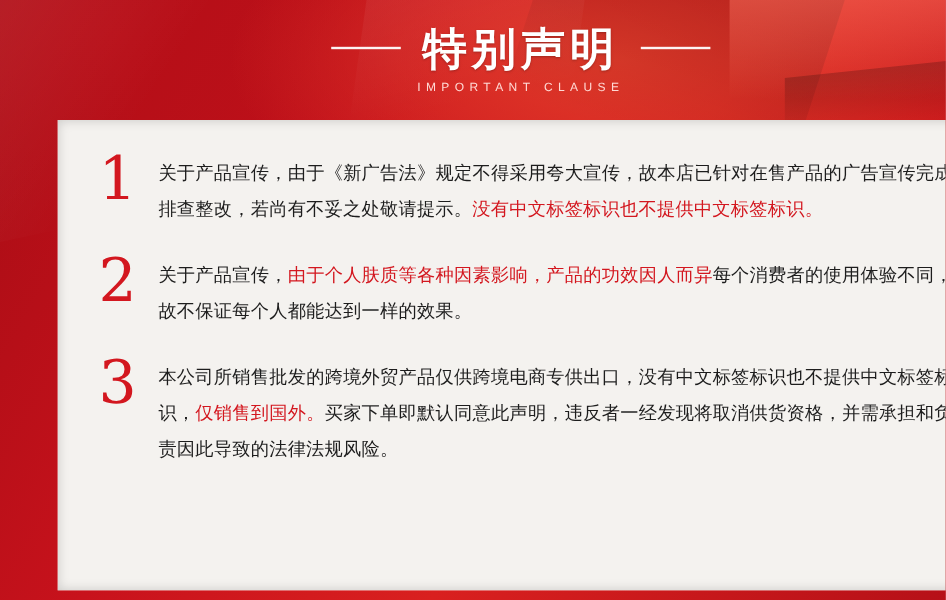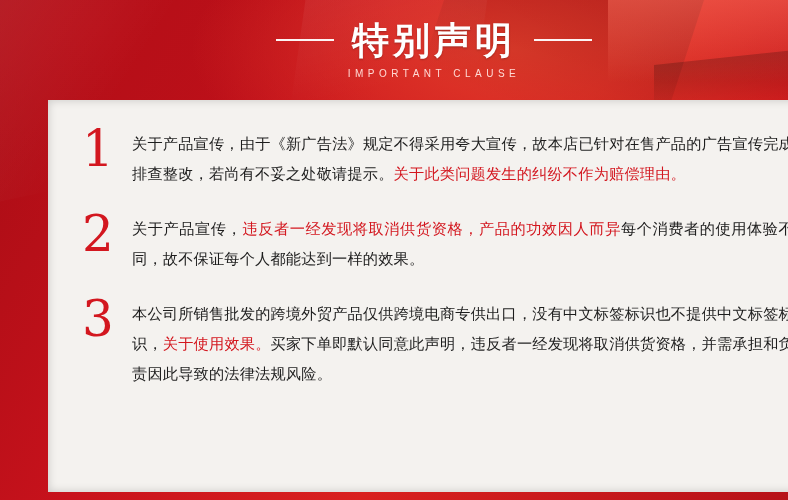--- a/index.html
+++ b/index.html
@@ -156,31 +156,31 @@
       <span class="title-cn">特别声明</span>
       <span class="title-line"></span>
     </div>
     <div class="title-en">IMPORTANT CLAUSE</div>
   </div>
 
   <div class="card">
     <div class="clause">
       <div class="num">1</div>
       <div class="text">
-        <span>关于产品宣传，由于《新广告法》规定不得采用夸大宣传，故本店已针对在售产品的广告宣传完成排查整改，若尚有不妥之处敬请提示。</span><span class="hl">关于此类问题发生的纠纷不作为赔偿理由。</span>
+        <span>关于产品宣传，由于《新广告法》规定不得采用夸大宣传，故本店已针对在售产品的广告宣传完成排查整改，若尚有不妥之处敬请提示。</span><span class="hl">没有中文标签标识也不提供中文标签标识。</span>
       </div>
     </div>
 
     <div class="clause">
       <div class="num">2</div>
       <div class="text">
-        <span>关于产品宣传，</span><span class="hl">违反者一经发现将取消供货资格，产品的功效因人而异</span><span>每个消费者的使用体验不同，故不保证每个人都能达到一样的效果。</span>
+        <span>关于产品宣传，</span><span class="hl">由于个人肤质等各种因素影响，产品的功效因人而异</span><span>每个消费者的使用体验不同，故不保证每个人都能达到一样的效果。</span>
       </div>
     </div>
 
     <div class="clause">
       <div class="num">3</div>
       <div class="text">
-        <span>本公司所销售批发的跨境外贸产品仅供跨境电商专供出口，没有中文标签标识也不提供中文标签标识，</span><span class="hl">关于使用效果。</span><span>买家下单即默认同意此声明，违反者一经发现将取消供货资格，并需承担和负责因此导致的法律法规风险。</span>
+        <span>本公司所销售批发的跨境外贸产品仅供跨境电商专供出口，没有中文标签标识也不提供中文标签标识，</span><span class="hl">仅销售到国外。</span><span>买家下单即默认同意此声明，违反者一经发现将取消供货资格，并需承担和负责因此导致的法律法规风险。</span>
       </div>
     </div>
   </div>
 </div>
 
 </body></html>

